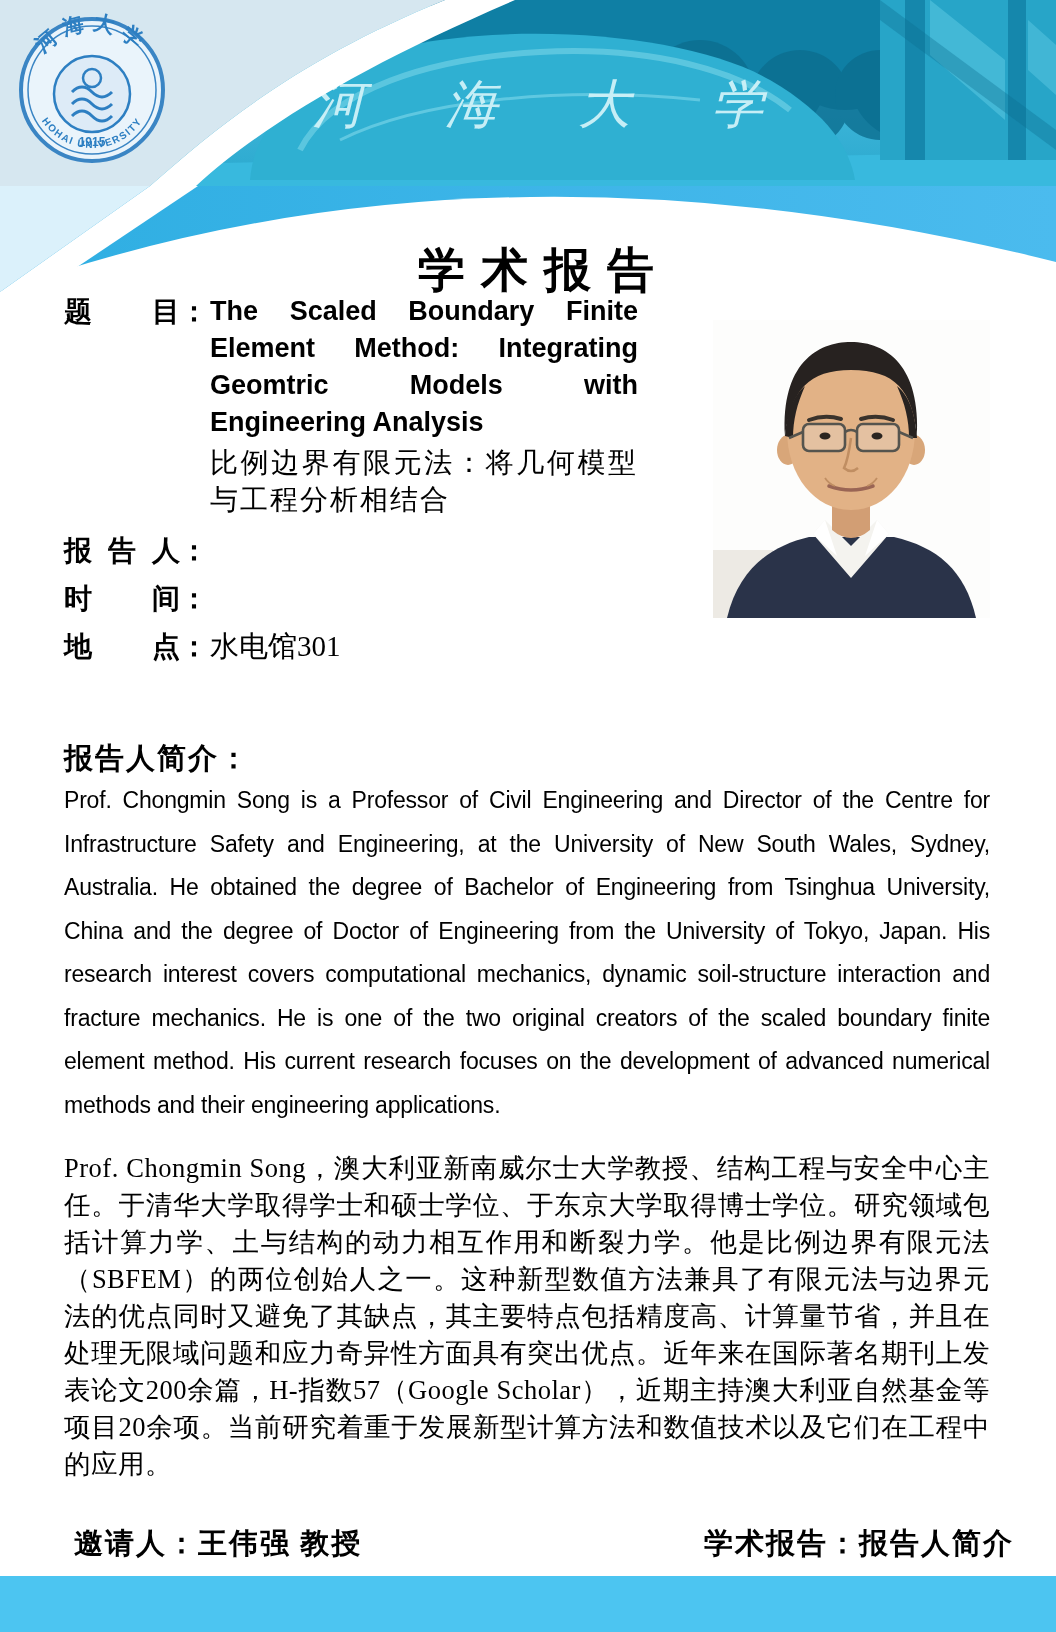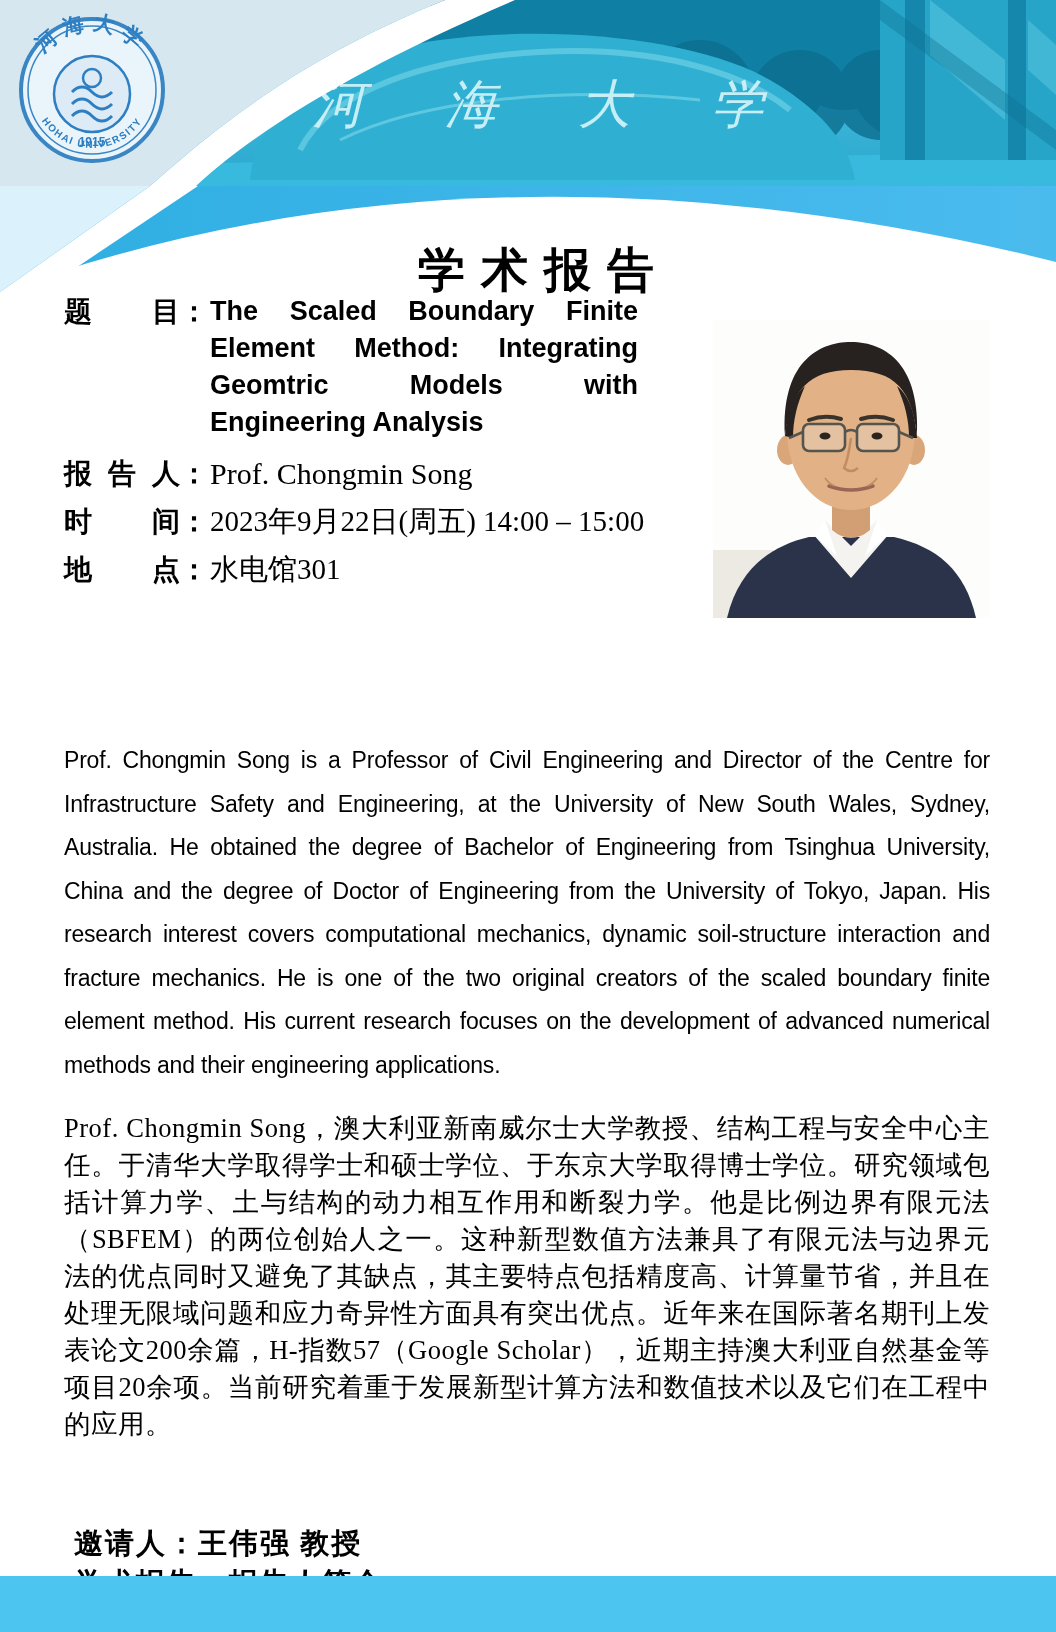--- a/index.html
+++ b/index.html
@@ -48,21 +48,21 @@
   }
   .bio-zh{
     margin-top:4px;font-size:26.5px;line-height:37px;
     text-align:justify;text-align-last:left;letter-spacing:0.5px;
   }
   
   .footer{
     position:absolute;top:1524px;left:0;width:100%;
     padding:0 42px 0 74px;box-sizing:border-box;
     display:flex;justify-content:space-between;
-    font-size:29px;font-weight:bold;letter-spacing:2px;flex-direction:column;
+    font-size:29px;font-weight:bold;letter-spacing:2px;
   }
   .bottom-band{position:absolute;left:0;bottom:0;width:100%;height:56px;background:#4CC5F1;}
 </style>
 </head>
 <body>
 
 <div class="poster">
 
   <svg class="header-svg" width="1056" height="360" viewBox="0 0 1056 360">
     <defs>
@@ -167,40 +167,39 @@
   <div class="info">
 
     <div class="info-row">
       <span class="lbl">
         <span>题</span>
           <span>目</span>
       </span>
       <span class="colon">：</span>
       <span>
         <span class="topic-en" style="display:block">The Scaled Boundary Finite Element Method: Integrating Geomtric Models with Engineering Analysis</span>
+        <span class="topic-zh" style="display:block">比例边界有限元法：将几何模型与工程分析相结合</span>
       </span>
     </div>
 
     <div class="info-row row-speaker">
       <span class="lbl">
         <span>报</span>
           <span>告</span>
           <span>人</span>
       </span>
       <span class="colon">：</span>
-      <span class="val val-speaker">Prof. Chongmin  Song</span>
     </div>
 
     <div class="info-row row-time">
       <span class="lbl">
         <span>时</span>
           <span>间</span>
       </span>
       <span class="colon">：</span>
-      <span class="val">2023年9月22日(周五) 14:00 – 15:00</span>
     </div>
 
     <div class="info-row row-venue">
       <span class="lbl">
         <span>地</span>
           <span>点</span>
       </span>
       <span class="colon">：</span>
       <span class="val">水电馆301</span>
     </div>
@@ -243,20 +242,21 @@
     <ellipse cx="164" cy="116" rx="5.5" ry="3.5" fill="#2A2520"></ellipse>
 
     <path d="M138,118 Q135,140 131,148 Q138,154 145,148" stroke="#C08E62" stroke-width="2.5" fill="none"></path>
 
     <path d="M116,166 Q138,174 160,166" stroke="#9A6554" stroke-width="3.5" fill="none" stroke-linecap="round"></path>
     <path d="M112,158 Q116,164 122,166" stroke="#C08E62" stroke-width="1.8" fill="none"></path>
     <path d="M164,158 Q160,164 154,166" stroke="#C08E62" stroke-width="1.8" fill="none"></path>
   </svg>
 
   <div class="bio">
+    <div class="bio-heading">报告人简介：</div>
     <p class="bio-en">Prof. Chongmin Song is a Professor of Civil Engineering and Director of the Centre for Infrastructure Safety and Engineering, at the University of New South Wales, Sydney, Australia. He obtained the degree of Bachelor of Engineering from Tsinghua University, China and the degree of Doctor of Engineering from the University of Tokyo, Japan. His research interest covers computational mechanics, dynamic soil-structure interaction and fracture mechanics. He is one of the two original creators of the scaled boundary finite element method. His current research focuses on the development of advanced numerical methods and their engineering applications.</p>
     <p class="bio-zh">Prof. Chongmin Song，澳大利亚新南威尔士大学教授、结构工程与安全中心主任。于清华大学取得学士和硕士学位、于东京大学取得博士学位。研究领域包括计算力学、土与结构的动力相互作用和断裂力学。他是比例边界有限元法（SBFEM）的两位创始人之一。这种新型数值方法兼具了有限元法与边界元法的优点同时又避免了其缺点，其主要特点包括精度高、计算量节省，并且在处理无限域问题和应力奇异性方面具有突出优点。近年来在国际著名期刊上发表论文200余篇，H-指数57（Google Scholar），近期主持澳大利亚自然基金等项目20余项。当前研究着重于发展新型计算方法和数值技术以及它们在工程中的应用。</p>
   </div>
 
   <div class="footer">
     <div>
       <span>邀请人：</span><span>王伟强 教授</span>
     </div>
     <div>
       <span>学术报告：</span><span>报告人简介</span>

